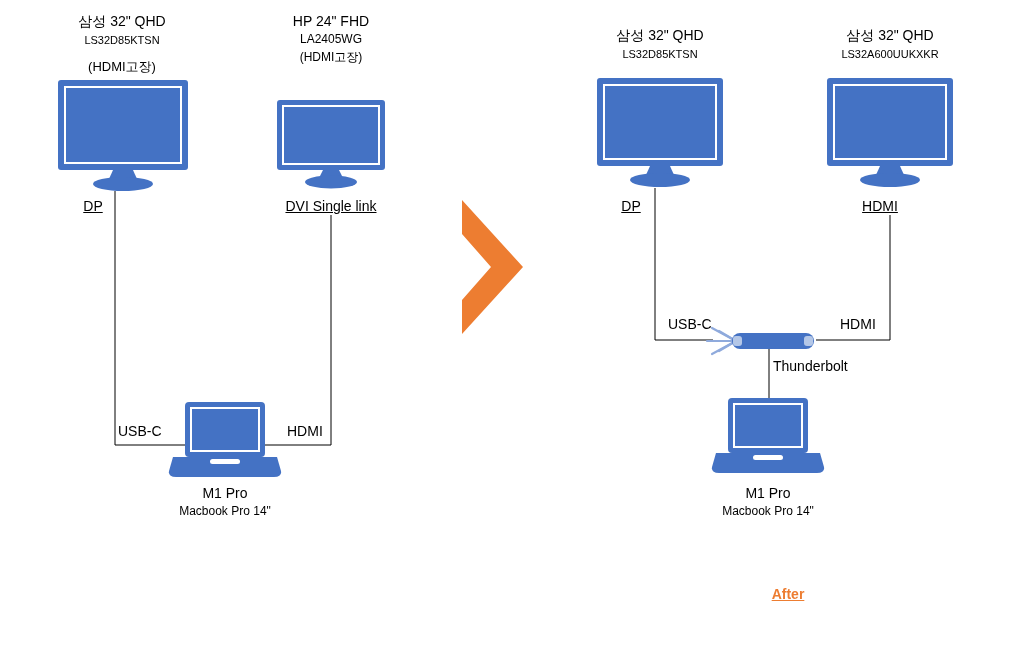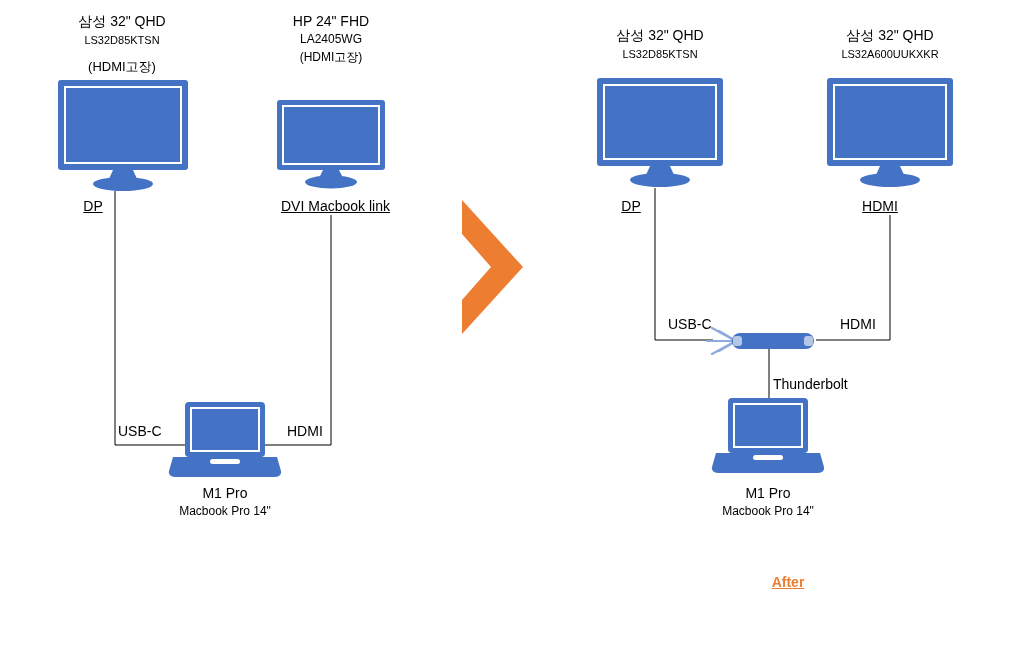--- a/index.html
+++ b/index.html
@@ -98,21 +98,21 @@
     <div class="t13">(HDMI고장)</div>
   </div>
 
   <div class="block" style="left:271px; top:13px; width:120px;">
     <div class="t14">HP 24" FHD</div>
     <div class="t14g">LA2405WG</div>
     <div class="t14g">(HDMI고장)</div>
   </div>
 
   <div class="label center" style="left:76px; top:198px; width:34px;">DP</div>
-  <div class="label center" style="left:281px; top:198px; width:100px;">DVI Macbook link</div>
+  <div class="label center" style="left:281px; top:198px; width:100px;">DVI Single link</div>
 
   <div class="label" style="left:118px; top:423px;">USB-C</div>
   <div class="label" style="left:287px; top:423px;">HDMI</div>
 
   <div class="block" style="left:145px; top:485px; width:160px;">
     <div class="t14">M1 Pro</div>
     <div class="t14g">Macbook Pro 14"</div>
   </div>
 
 
@@ -124,22 +124,22 @@
   <div class="block" style="left:820px; top:27px; width:140px;">
     <div class="t14">삼성 32" QHD</div>
     <div class="t11">LS32A600UUKXKR</div>
   </div>
 
   <div class="label center" style="left:614px; top:198px; width:34px;">DP</div>
   <div class="label center" style="left:855px; top:198px; width:50px;">HDMI</div>
 
   <div class="label" style="left:668px; top:316px;">USB-C</div>
   <div class="label" style="left:840px; top:316px;">HDMI</div>
-  <div class="label" style="left:773px; top:376px;">Thunderbolt</div>
+  <div class="label" style="left:773px; top:358px;">Thunderbolt</div>
 
   <div class="block" style="left:688px; top:485px; width:160px;">
     <div class="t14">M1 Pro</div>
     <div class="t14g">Macbook Pro 14"</div>
   </div>
 
-  <div class="caption" style="left:738px; top:574px; width:100px;text-decoration:underline;">After</div>
+  <div class="caption" style="left:738px; top:586px; width:100px;text-decoration:underline;">After</div>
 
 </div>
 
 </body></html>

